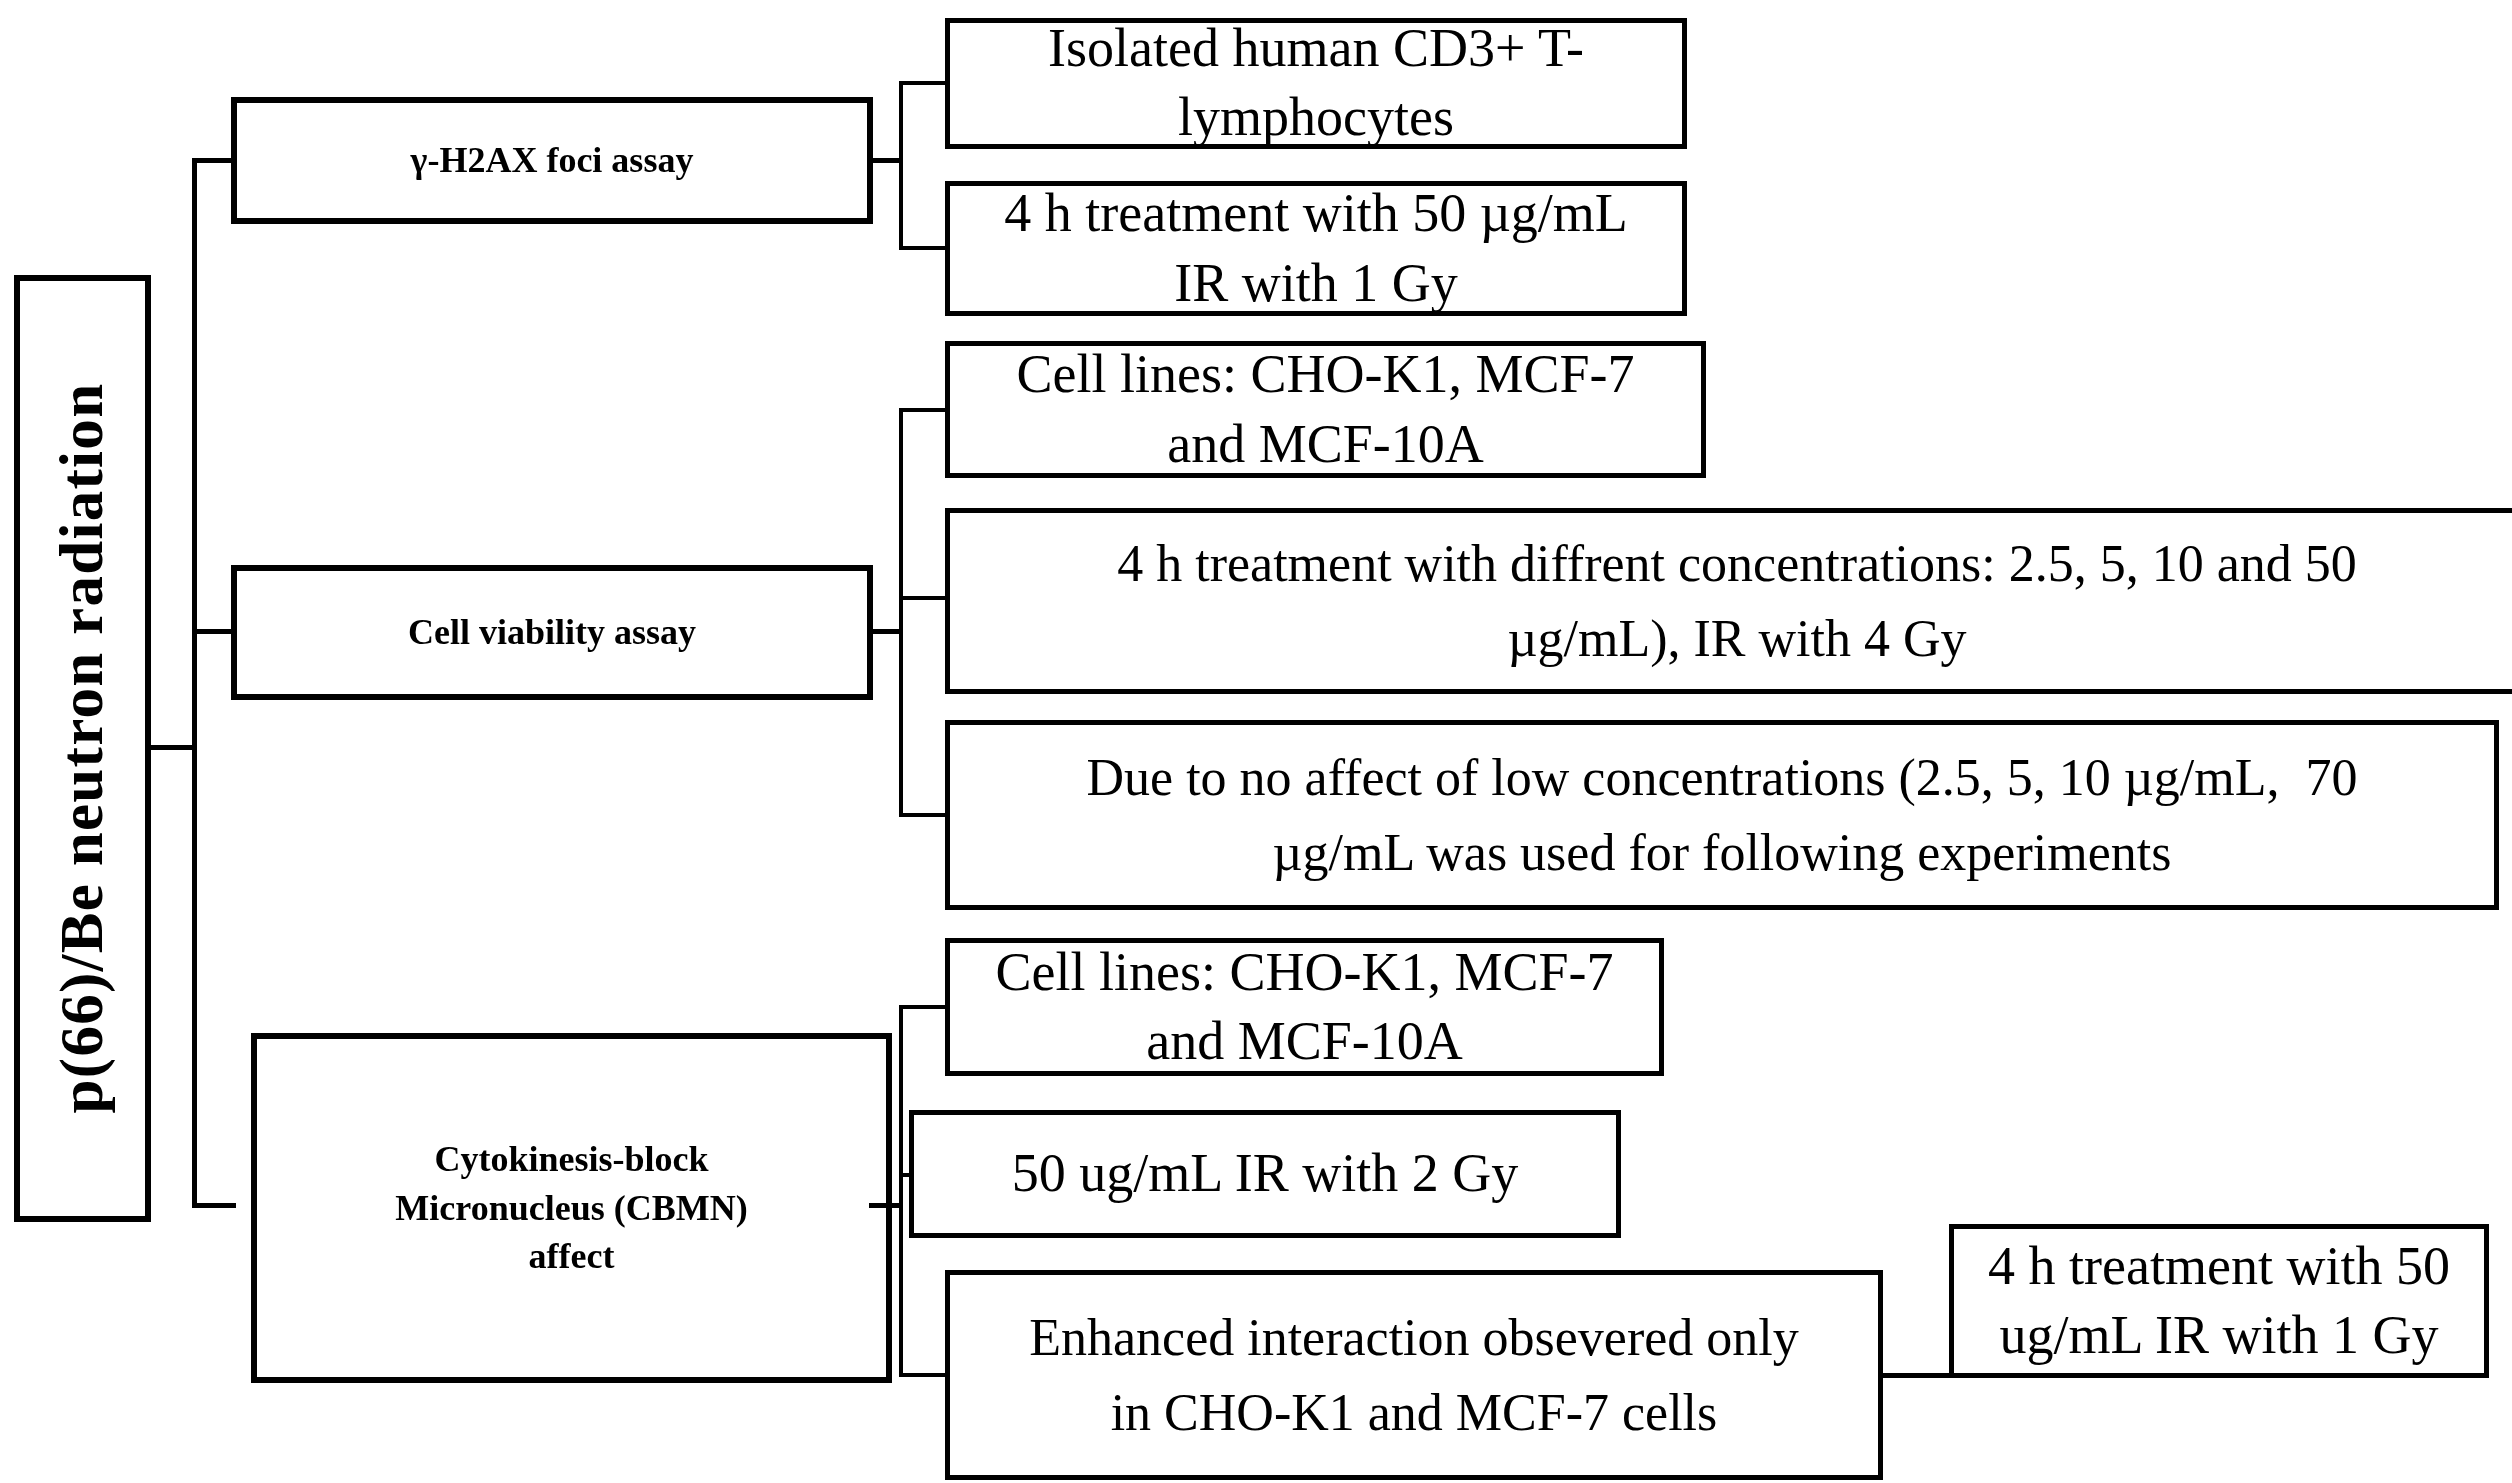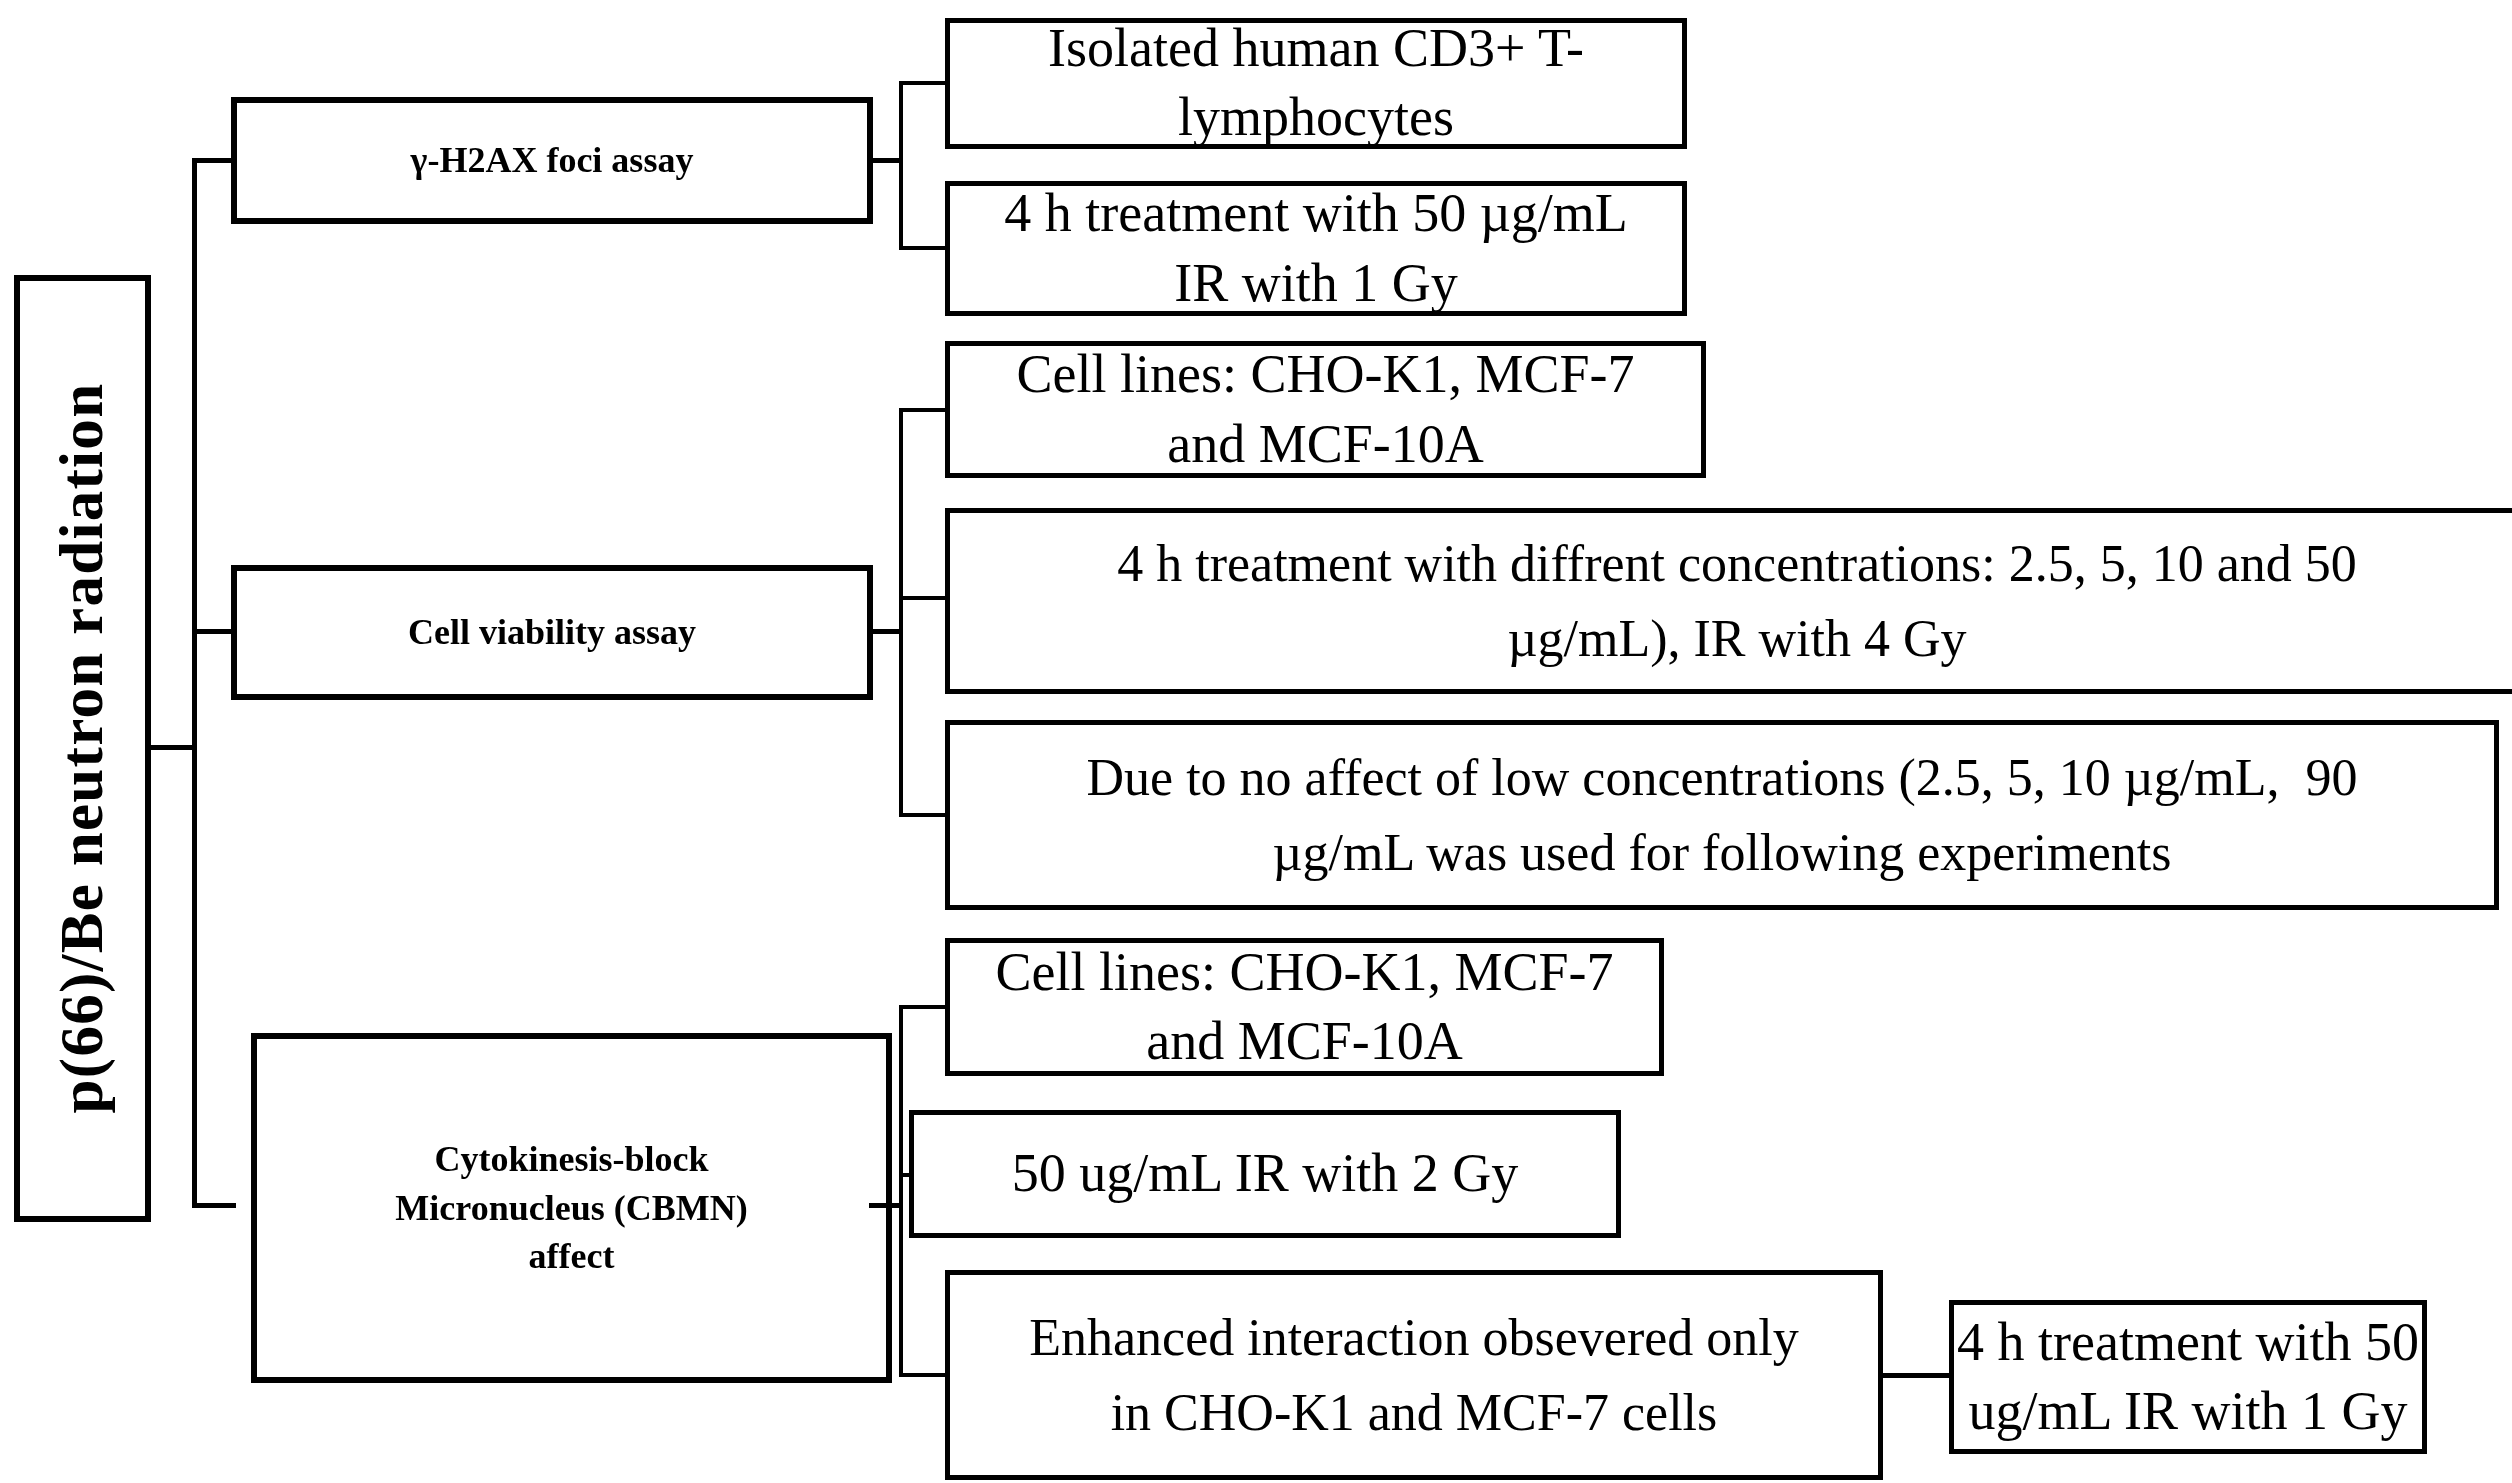--- a/index.html
+++ b/index.html
@@ -62,21 +62,21 @@
 
   <div class="box" style="left:945px;top:341px;width:761px;height:137px;">
       <div class="line">Cell lines: CHO-K1, MCF-7</div>
       <div class="line">and MCF-10A</div>
     </div>
   <div class="box wide" style="left:945px;top:508px;width:1584px;height:186px;">
       <div class="line">4 h treatment with diffrent concentrations: 2.5, 5, 10 and 50</div>
       <div class="line">µg/mL), IR with 4 Gy</div>
     </div>
   <div class="box wide" style="left:945px;top:720px;width:1554px;height:190px;">
-      <div class="line">Due to no affect of low concentrations (2.5, 5, 10 µg/mL,  90</div>
+      <div class="line">Due to no affect of low concentrations (2.5, 5, 10 µg/mL,  70</div>
       <div class="line">µg/mL was used for following experiments</div>
     </div>
 
   <div class="box assay" style="left:231px;top:1033px;width:641px;height:350px;margin-left:20px;">
       <div class="line">Cytokinesis-block</div>
       <div class="line">Micronucleus (CBMN)</div>
       <div class="line">affect</div>
     </div>
   <div class="h" style="left:869px;top:1203px;width:34px;height:4.5px;"></div>
   <div class="v" style="left:899px;top:1005px;width:3.9px;height:372px;"></div>
@@ -91,19 +91,19 @@
   <div class="box" style="left:909px;top:1110px;width:712px;height:128px;">
       <div class="line">50 ug/mL IR with 2 Gy</div>
     </div>
   <div class="box wide" style="left:945px;top:1270px;width:938px;height:210px;">
       <div class="line">Enhanced interaction obsevered only</div>
       <div class="line">in CHO-K1 and MCF-7 cells</div>
     </div>
 
   <div class="h" style="left:1879px;top:1373px;width:71px;height:4.5px;"></div>
 
-  <div class="box" style="left:1949px;top:1300px;width:478px;height:154px;">
+  <div class="box" style="left:1949px;top:1224px;width:540px;height:154px;">
       <div class="line">4 h treatment with 50</div>
       <div class="line">ug/mL IR with 1 Gy</div>
     </div>
 
 </div>
 
 
 </body></html>

